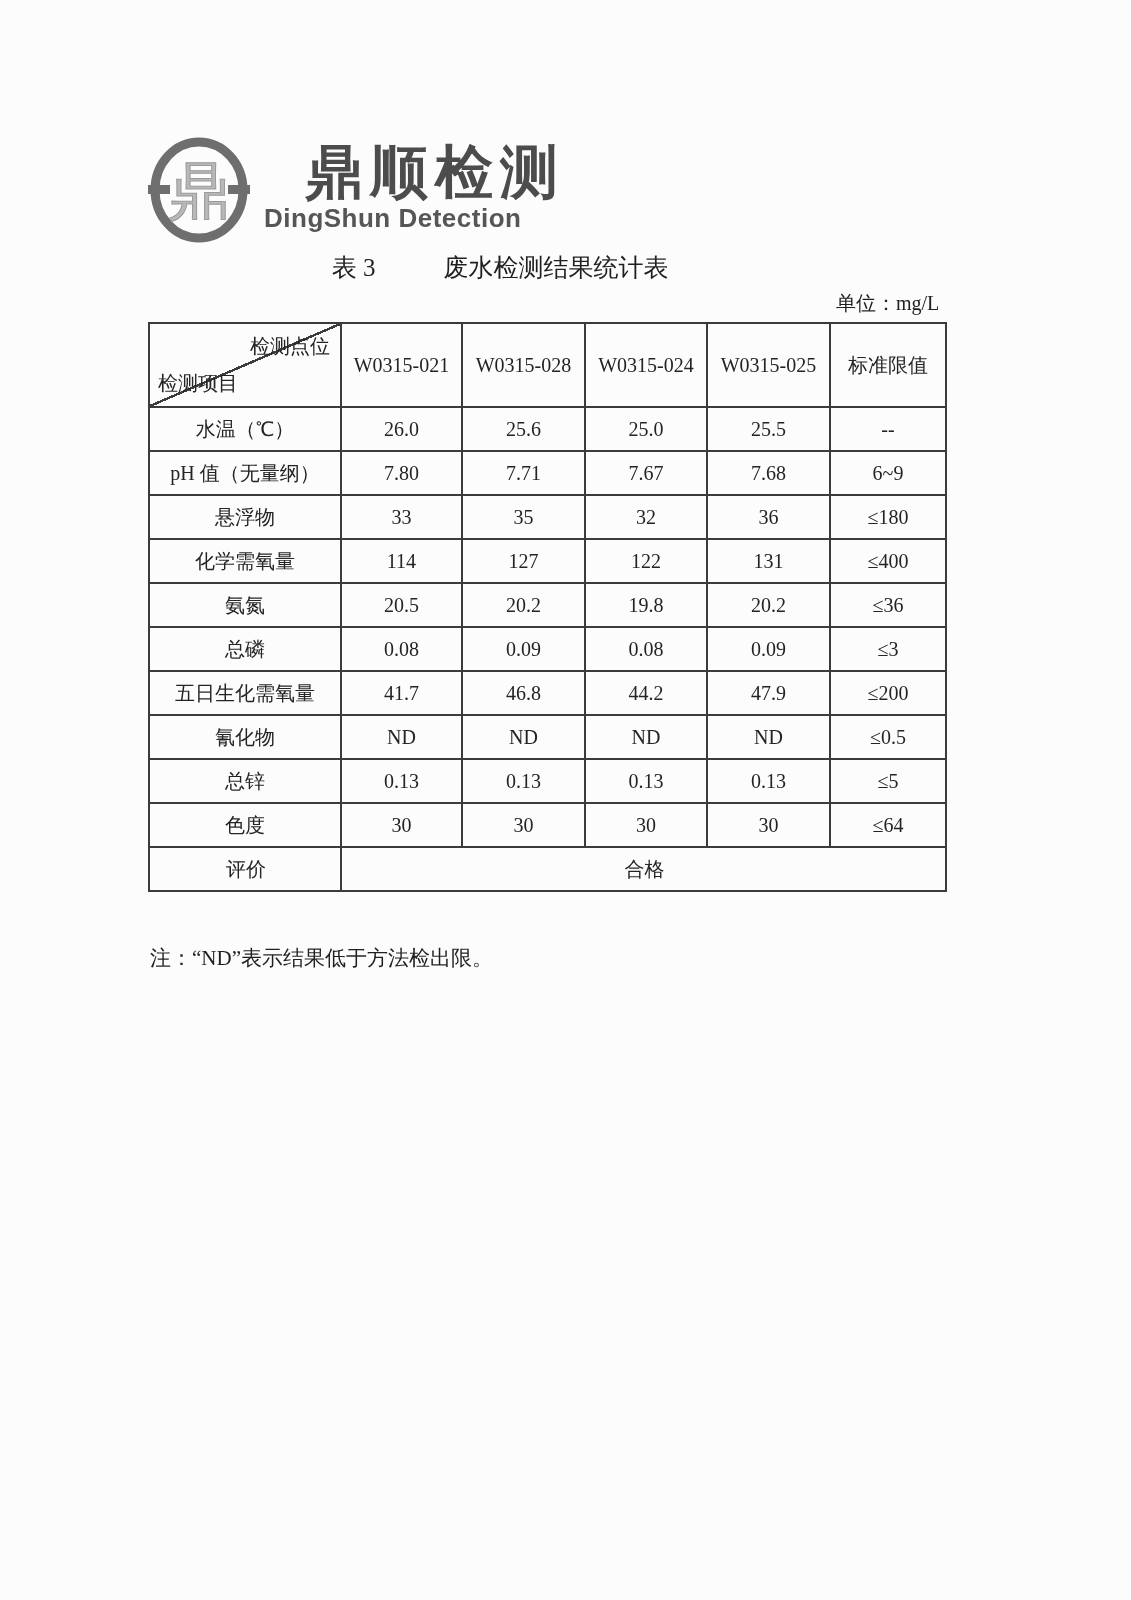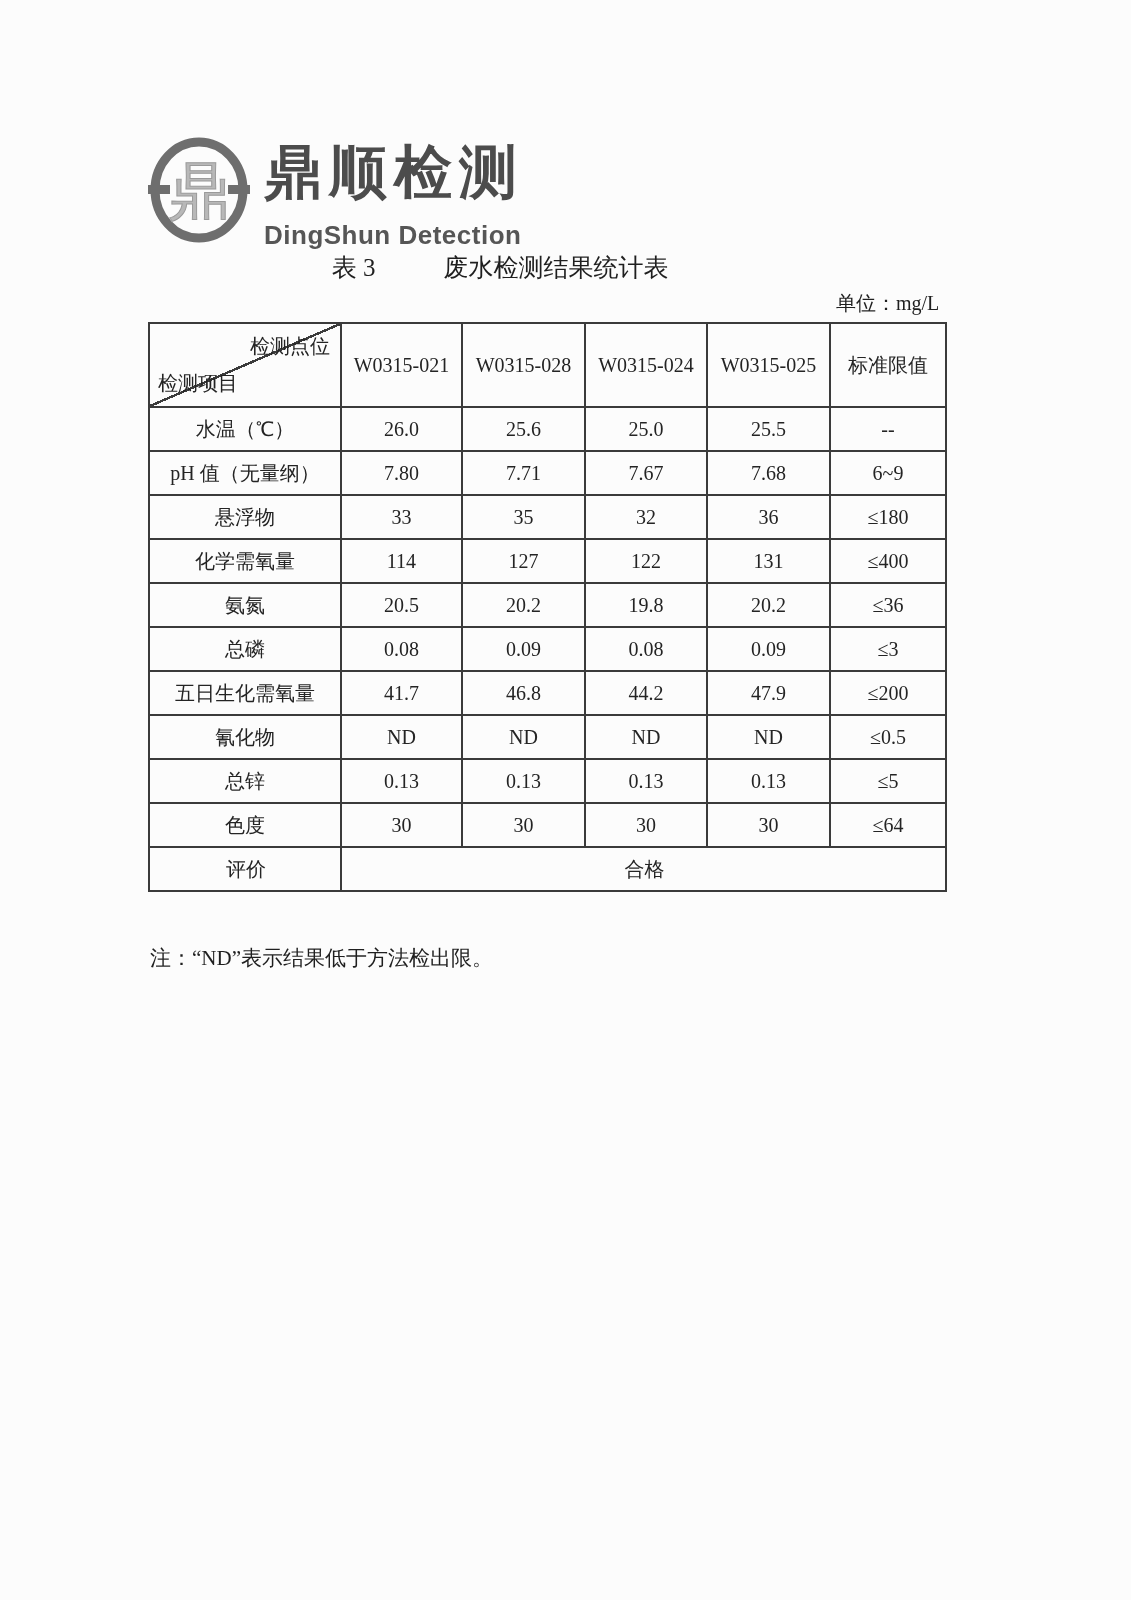--- a/index.html
+++ b/index.html
@@ -13,25 +13,25 @@
     color:#262626;
     overflow:hidden;
   }
 
   
   .logo { position:absolute; left:148px; top:136px; display:flex; align-items:flex-start; gap:14px; }
   .logo-mark { width:102px; height:108px; flex:0 0 auto; }
   .logo-text { padding-top:6px; font-family:"Liberation Sans", sans-serif; }
   .logo-cn {
     font-size:58px; font-weight:700; color:#4c4c4c;
-    letter-spacing:7px; line-height:1.05; white-space:nowrap;
+    letter-spacing:7px; line-height:1.05; white-space:nowrap;margin-left:41px;
   }
   .logo-en {
     font-size:26px; font-weight:700; color:#565656;
-    letter-spacing:0.5px; margin-top:17px; white-space:nowrap;
+    letter-spacing:0.5px; margin-top:0; white-space:nowrap;
   }
 
   
   .doc-title {
     position:absolute; top:251px; left:0; width:1000px;
     display:flex; justify-content:center; gap:68px;
     font-size:25px; color:#1f1f1f;
   }
   .unit-label { position:absolute; top:290px; left:836px; font-size:20px; color:#1f1f1f; }
 

